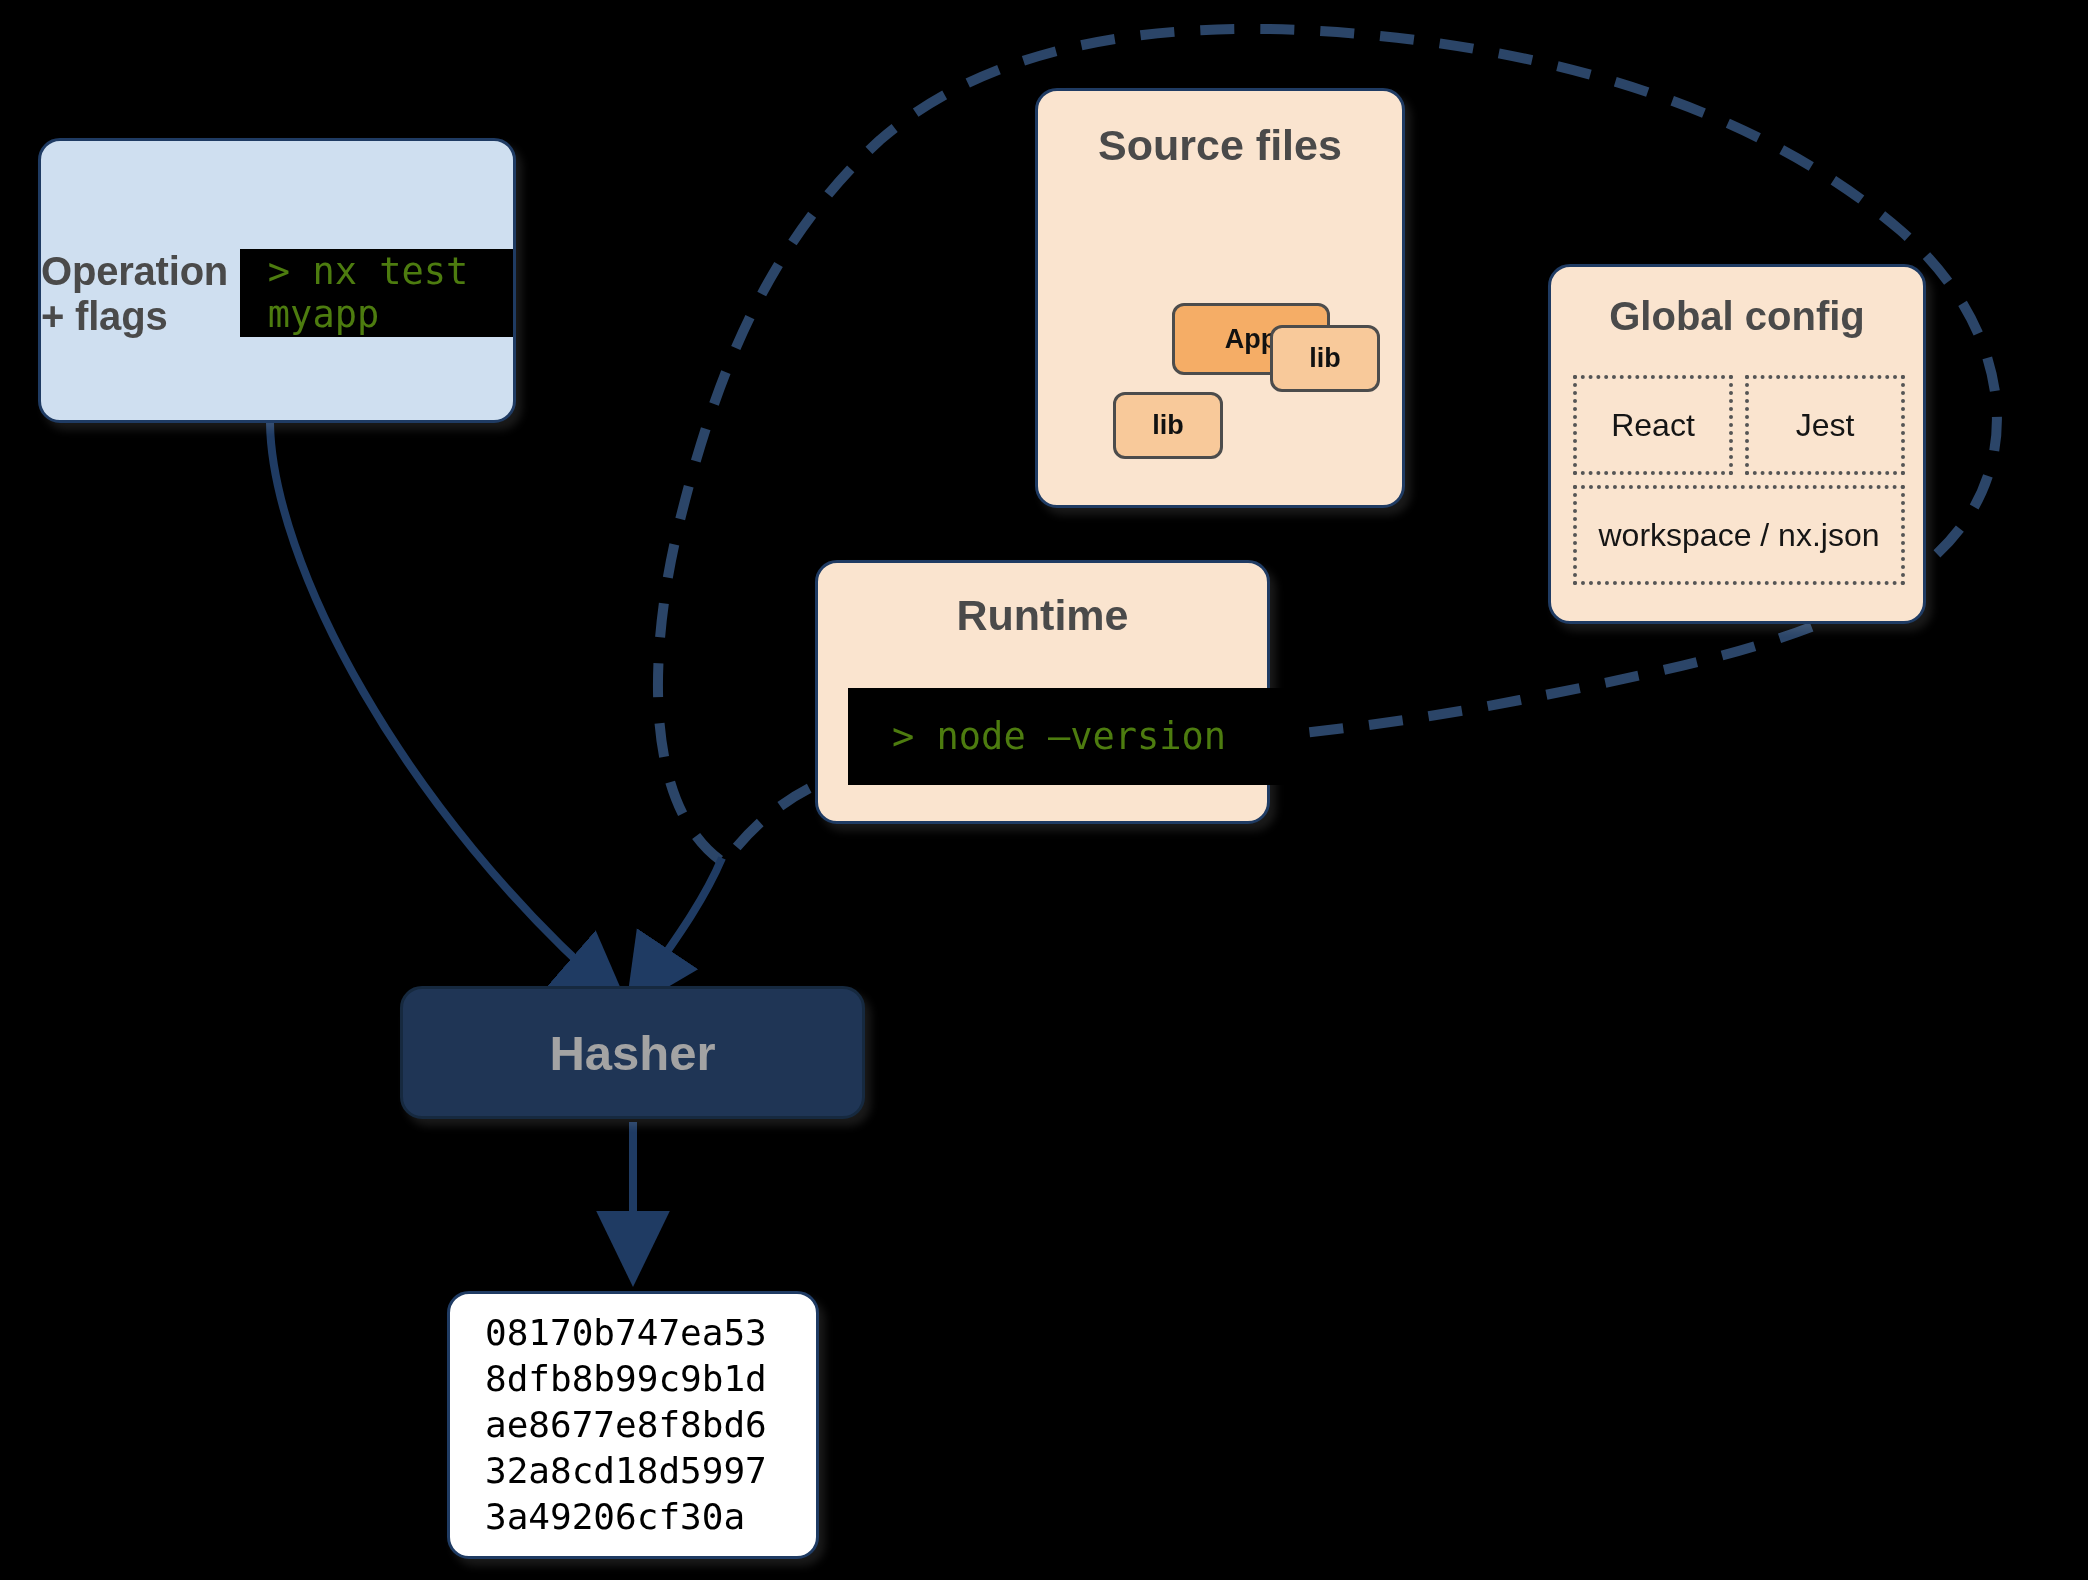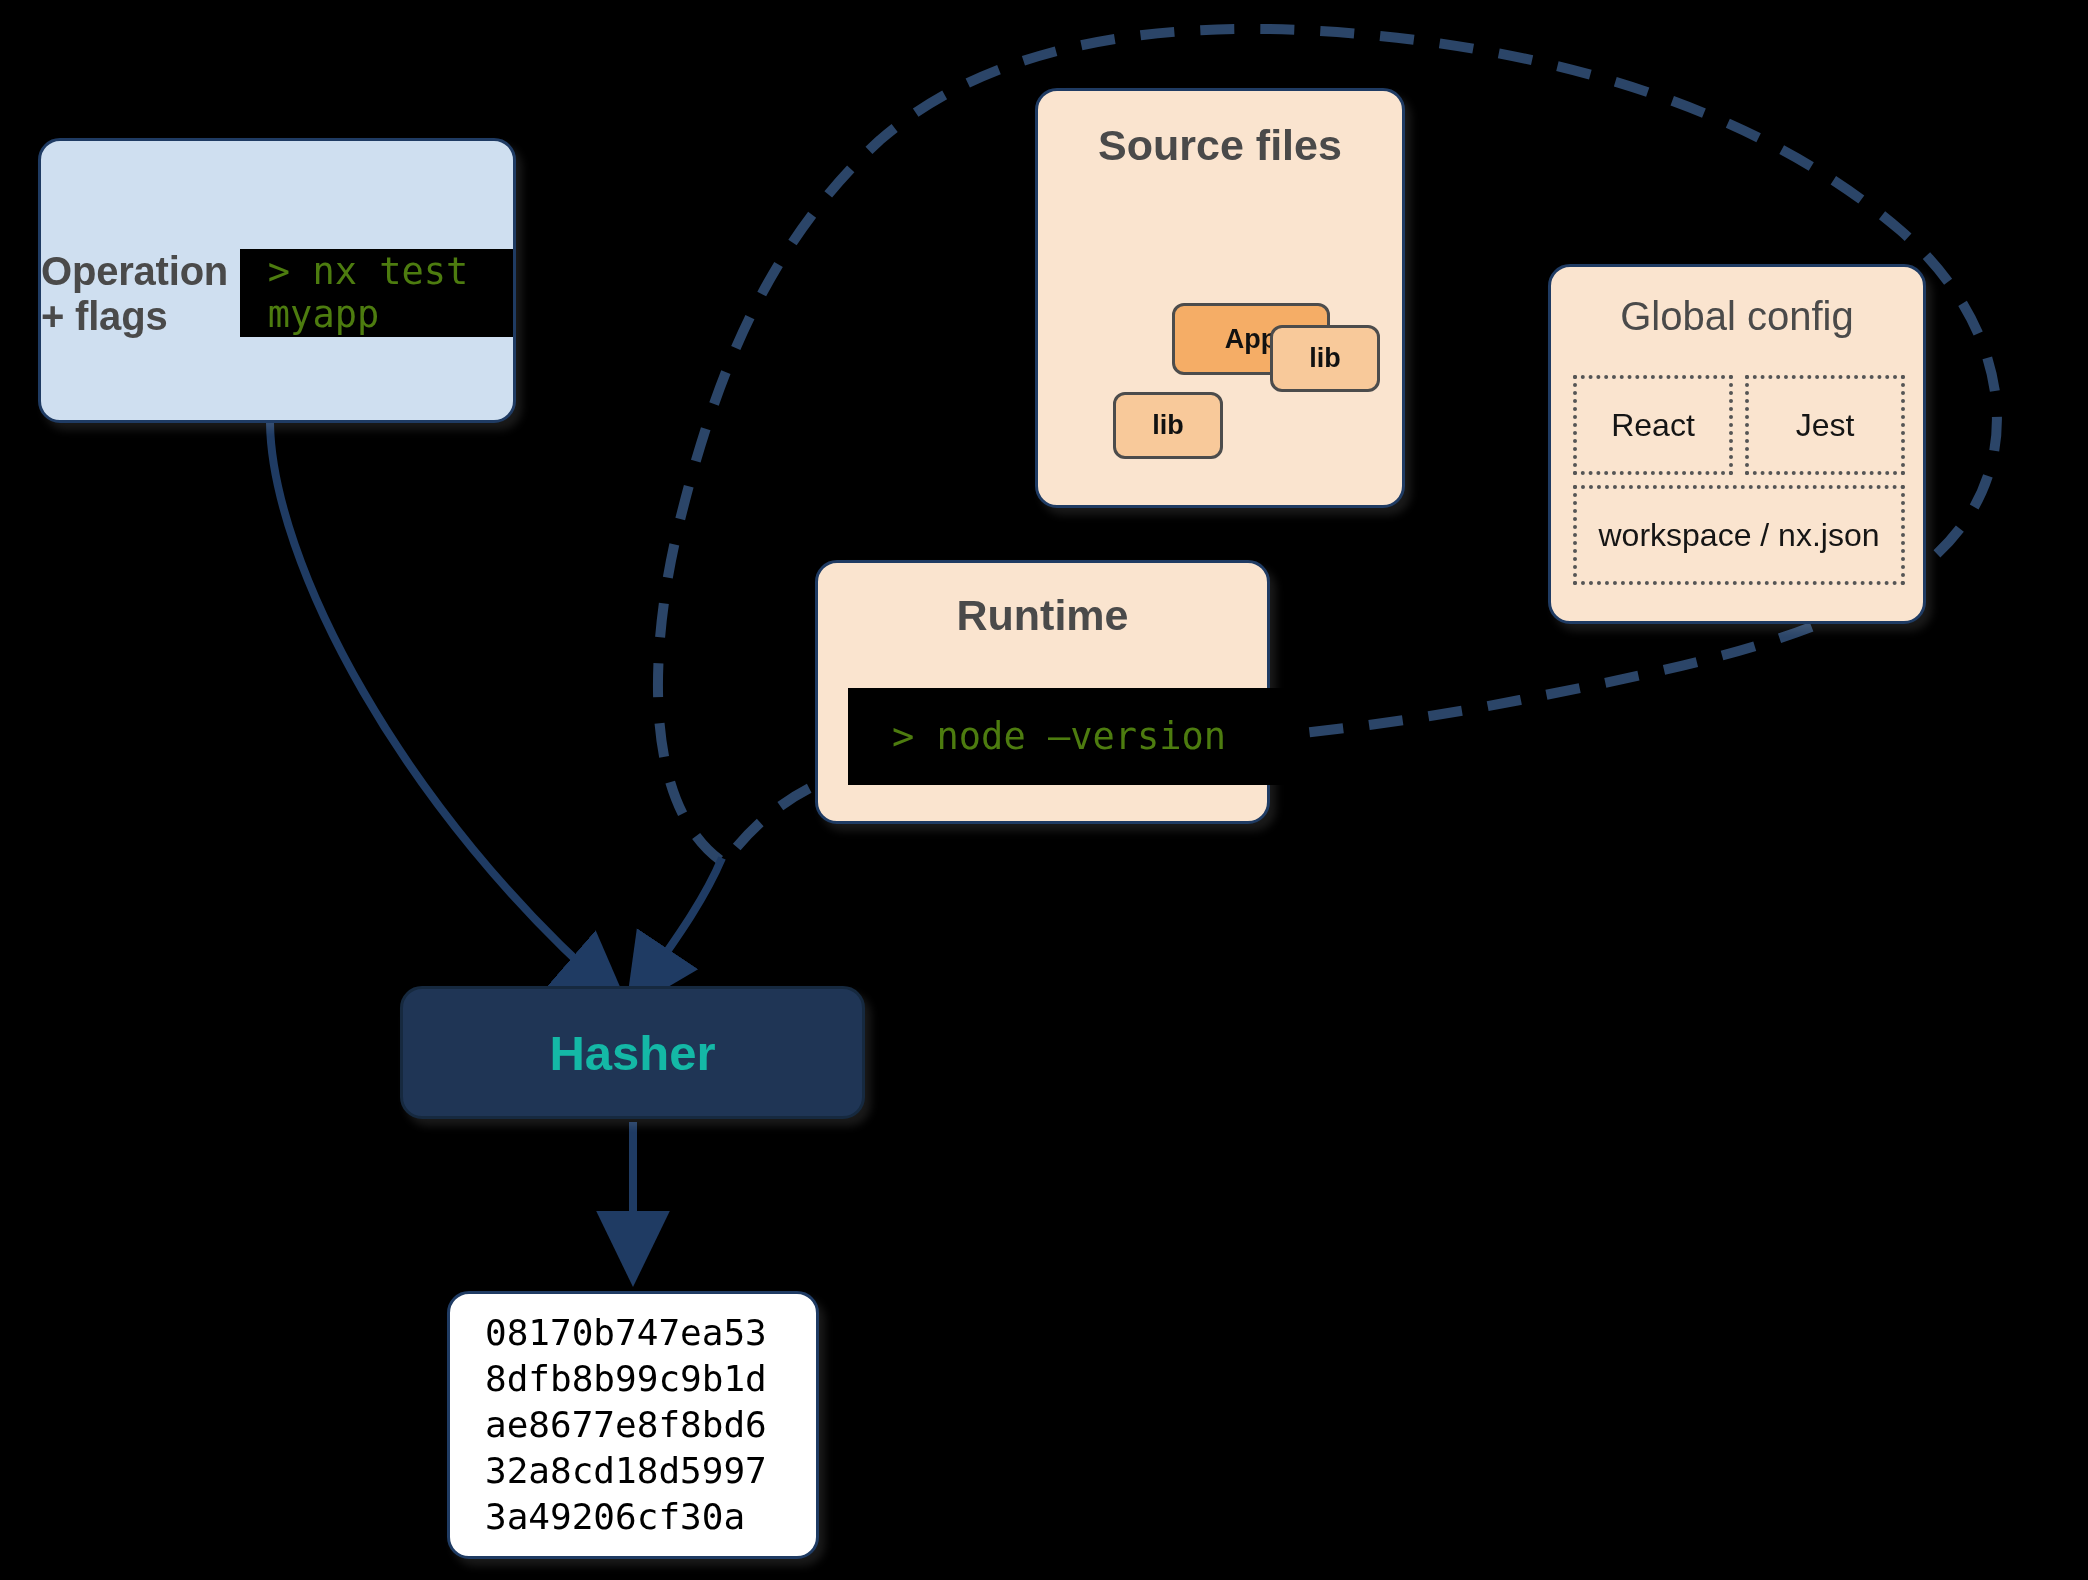--- a/index.html
+++ b/index.html
@@ -85,21 +85,21 @@
   #cfg-node {
     left: 1548px; top: 264px;
     width: 378px; height: 360px;
     background: #fae4cf;
   }
   #cfg-title {
     position: absolute;
     left: 0; right: 0; top: 27px;
     text-align: center;
     font-size: 40px;
-    font-weight: normal;
+    font-weight: bold;
     color: #4a4a4a;
   }
   .chip {
     position: absolute;
     box-sizing: border-box;
     border: 4px dotted #555555;
     display: flex;
     align-items: center;
     justify-content: center;
     font-size: 32px;
@@ -135,21 +135,21 @@
     width: 465px; height: 133px;
     background: #1f3555;
     display: flex;
     align-items: center;
     justify-content: center;
     border-color: #16293f;
   }
   #hasher-label {
     font-size: 49px;
     font-weight: bold;
-    color: #14b8a6;
+    color: #a3a3a3;
   }
   
   #hash-node {
     left: 447px; top: 1291px;
     width: 372px; height: 268px;
     background: #ffffff;
     display: flex;
     flex-direction: column;
     justify-content: center;
     padding-left: 35px;

